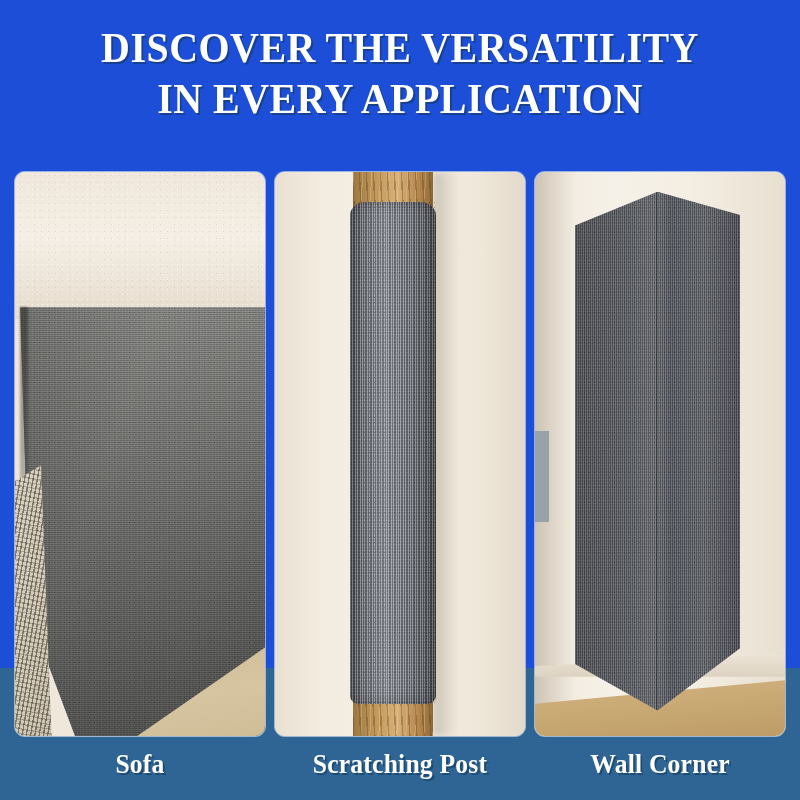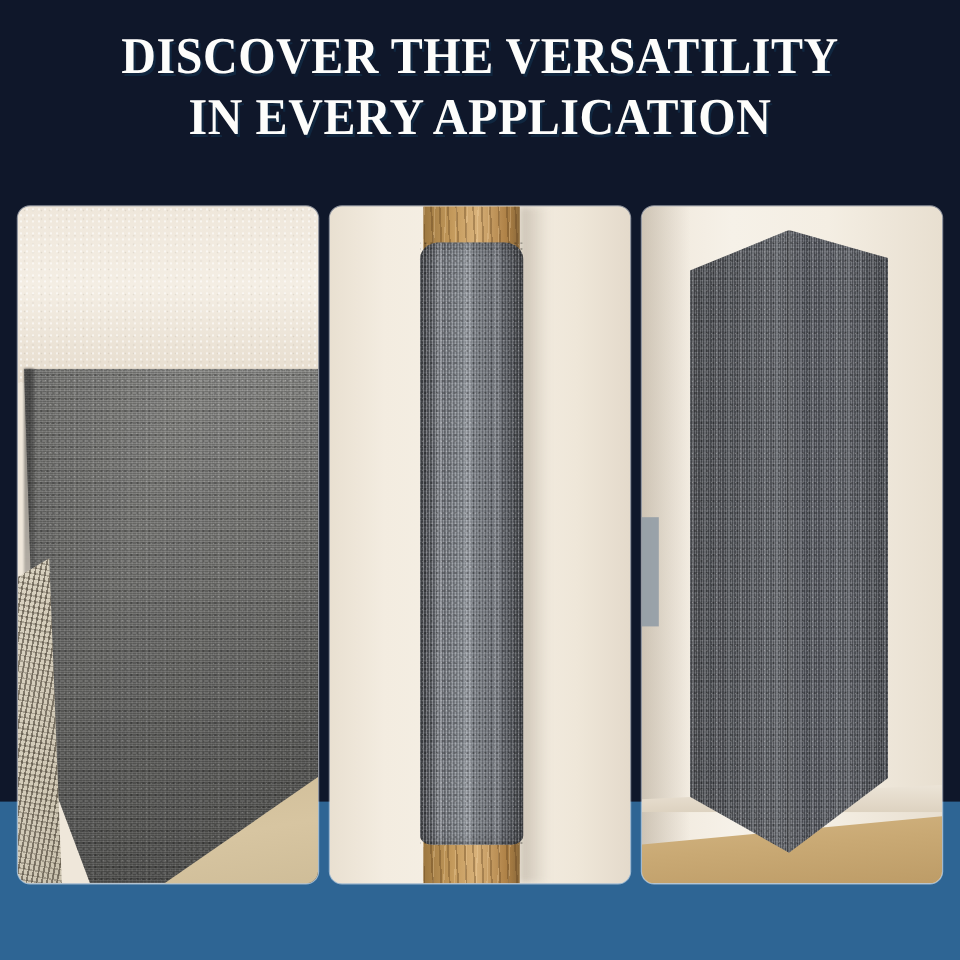--- a/index.html
+++ b/index.html
@@ -12,21 +12,21 @@
     overflow: hidden;
     font-family: "Liberation Serif", "DejaVu Serif", serif;
     background: #2e6594;
   }
 
   .poster {
     position: relative;
     width: 800px;
     height: 668px;
     background: linear-gradient(180deg, #2f6characters 0%, #2e6594 100%);
-    background-color: #0f172a;
+    background-color: #1d4ed8;
   }
 
   
   .headline {
     position: absolute;
     top: 22px;
     left: 0;
     width: 800px;
     text-align: center;
     color: #fdfdfb;
@@ -301,14 +301,19 @@
         <div class="corner-wrap">
           <div class="weave-v"></div>
           <div class="speck"></div>
           <div class="corner-fold"></div>
         </div>
       </div>
     </div>
 
   </div>
 
+  <div class="captions">
+    <div class="caption">Sofa</div>
+    <div class="caption">Scratching Post</div>
+    <div class="caption">Wall Corner</div>
+  </div>
 
 </div>
 
 </body></html>

